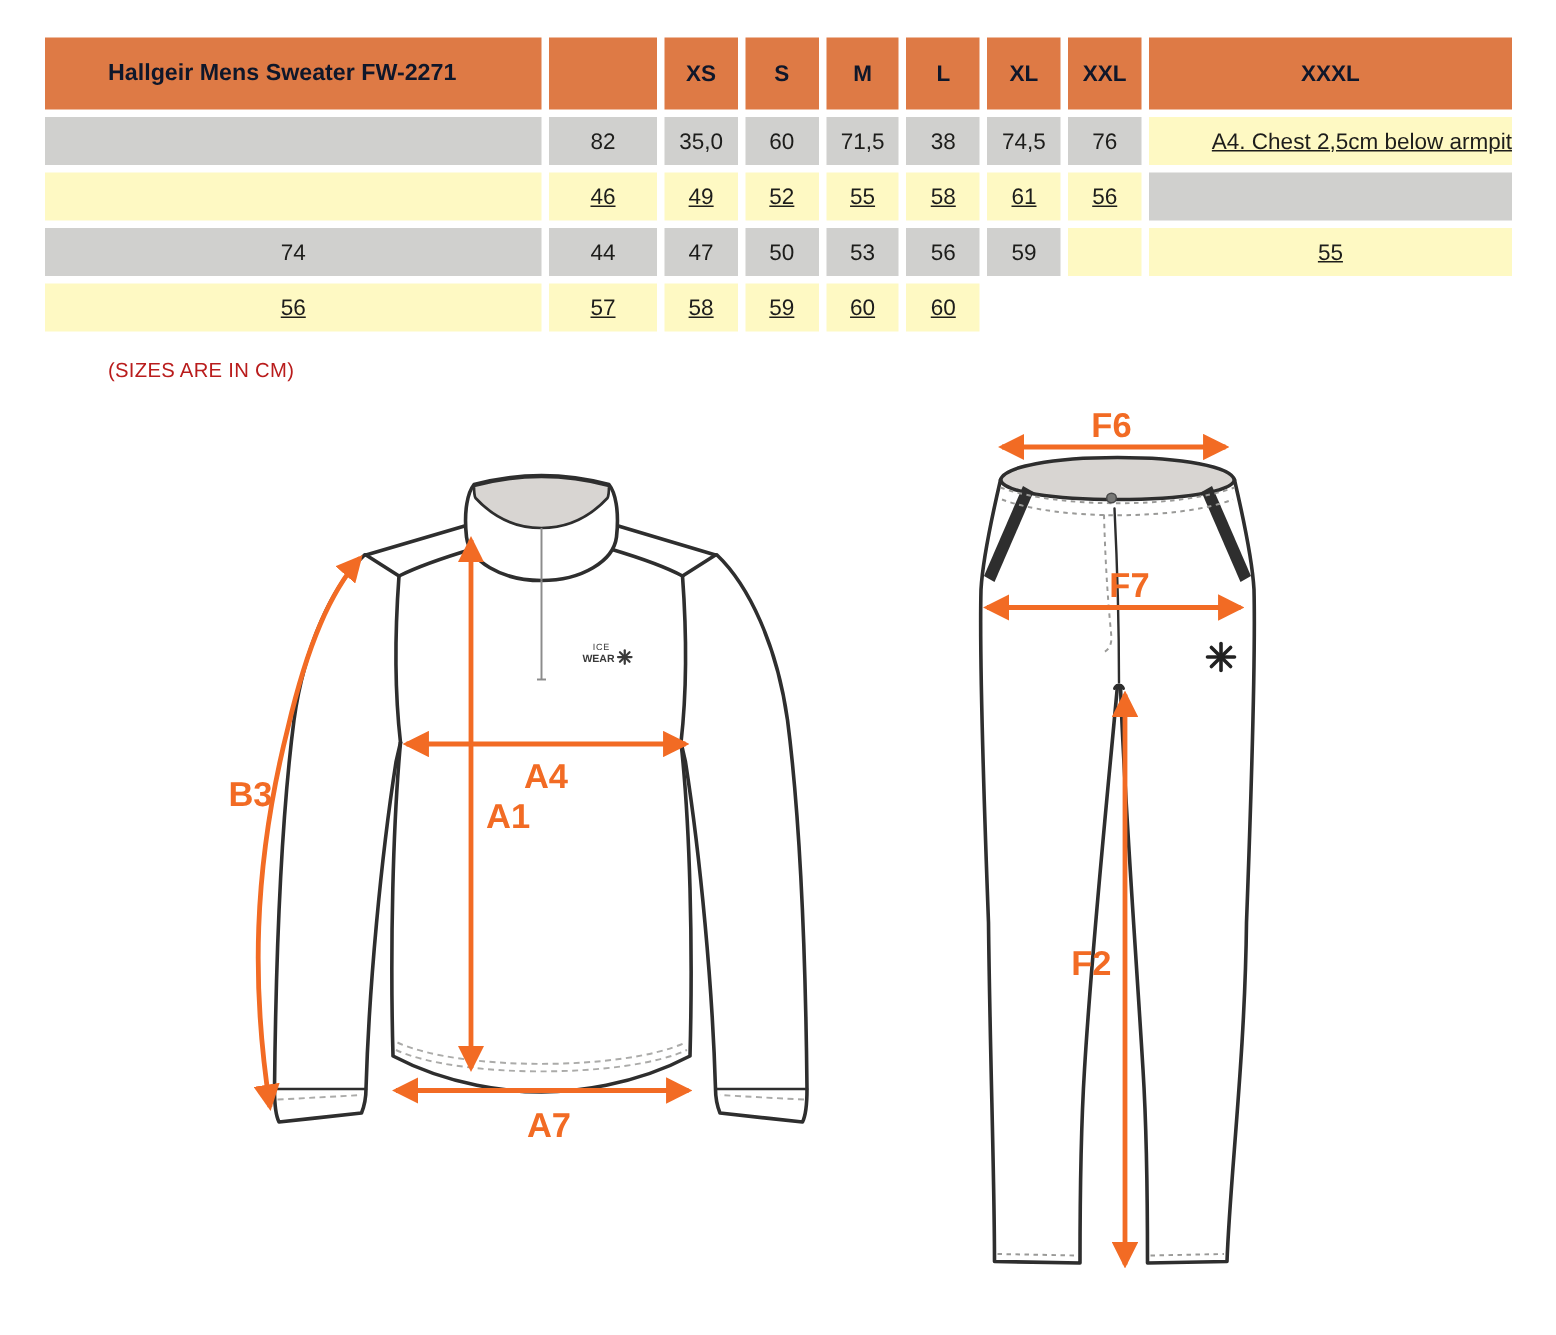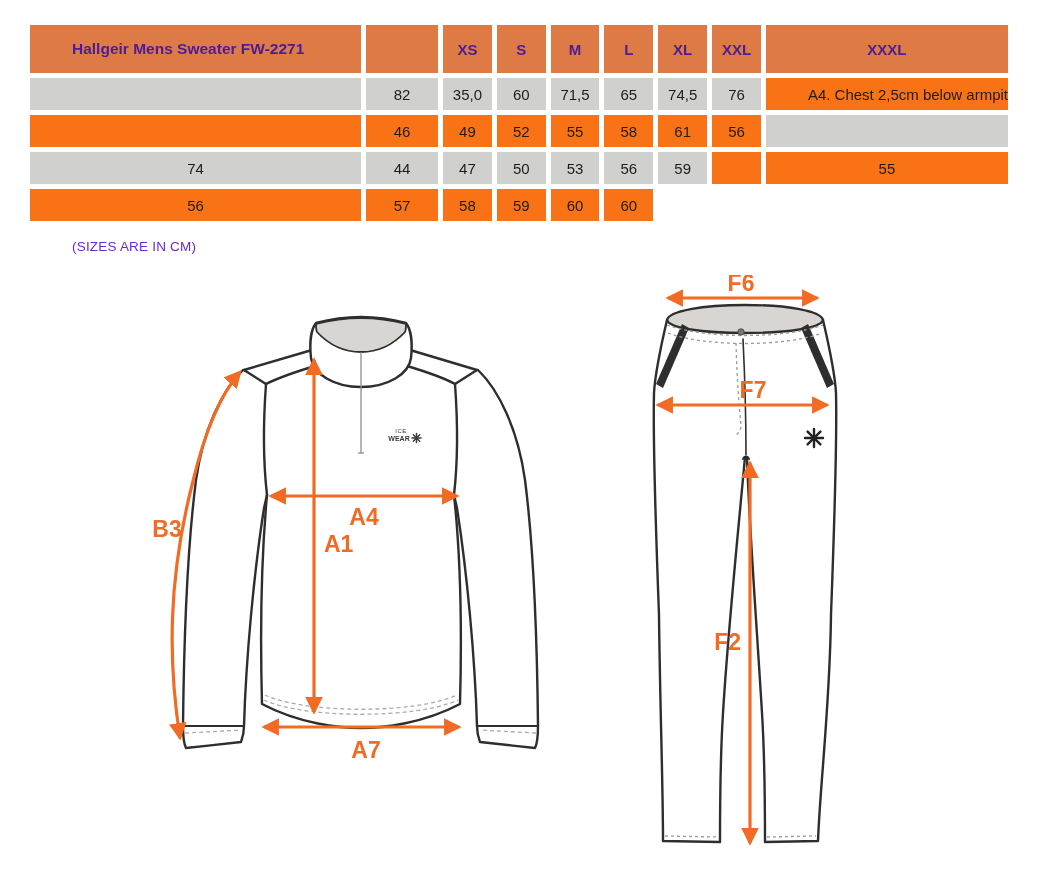--- a/index.html
+++ b/index.html
@@ -12,27 +12,27 @@
     display:grid;
     grid-template-columns:331px 72px repeat(7,1fr);
     grid-template-rows:48px repeat(4,32px);
     gap:5px;
   }
   .cell{
     display:flex;align-items:center;justify-content:center;
     font-size:15px;color:#1d1d1b;white-space:nowrap;
   }
   .cell.label{justify-content:flex-start;padding-left:42px;}
-  .th{background:#de7a45;color:#4c1d95;font-weight:bold;font-size:15px;}
+  .th{background:#de7a45;color:#0f172a;font-weight:bold;font-size:15px;}
   .th.label{font-size:15.5px;}
   .r-dark{background:#d0d0ce;}
-  .r-light{background:#f97316;}
+  .r-light{background:#fef9c3;text-decoration:underline;}
   .note{
     position:absolute;left:72px;top:239px;
-    color:#6d28d9;font-size:13.5px;letter-spacing:.2px;font-weight:normal;
+    color:#b91c1c;font-size:13.5px;letter-spacing:.2px;font-weight:normal;
   }
   .sweater-svg{position:absolute;left:140px;top:280px;}
   .pants-svg{position:absolute;left:610px;top:275px;}
   .mlabel{
     fill:#f26b24;font-weight:bold;font-size:23px;
     font-family:"Liberation Sans",sans-serif;
   }
   .logo-txt{fill:#3a3a3a;font-family:"Liberation Sans",sans-serif;}
 </style>
 </head>
@@ -48,21 +48,21 @@
   <div class="cell th">L</div>
   <div class="cell th">XL</div>
   <div class="cell th">XXL</div>
   <div class="cell th">XXXL</div>
 
   <div class="cell r-dark"></div>
   <div class="cell r-dark">82</div>
   <div class="cell r-dark">35,0</div>
   <div class="cell r-dark">60</div>
   <div class="cell r-dark">71,5</div>
-  <div class="cell r-dark">65</div>
+  <div class="cell r-dark">38</div>
   <div class="cell r-dark">74,5</div>
   <div class="cell r-dark">76</div>
 
   <div class="cell r-light label">A4. Chest 2,5cm below armpit</div>
   <div class="cell r-light"></div>
   <div class="cell r-light">46</div>
   <div class="cell r-light">49</div>
   <div class="cell r-light">52</div>
   <div class="cell r-light">55</div>
   <div class="cell r-light">58</div>

